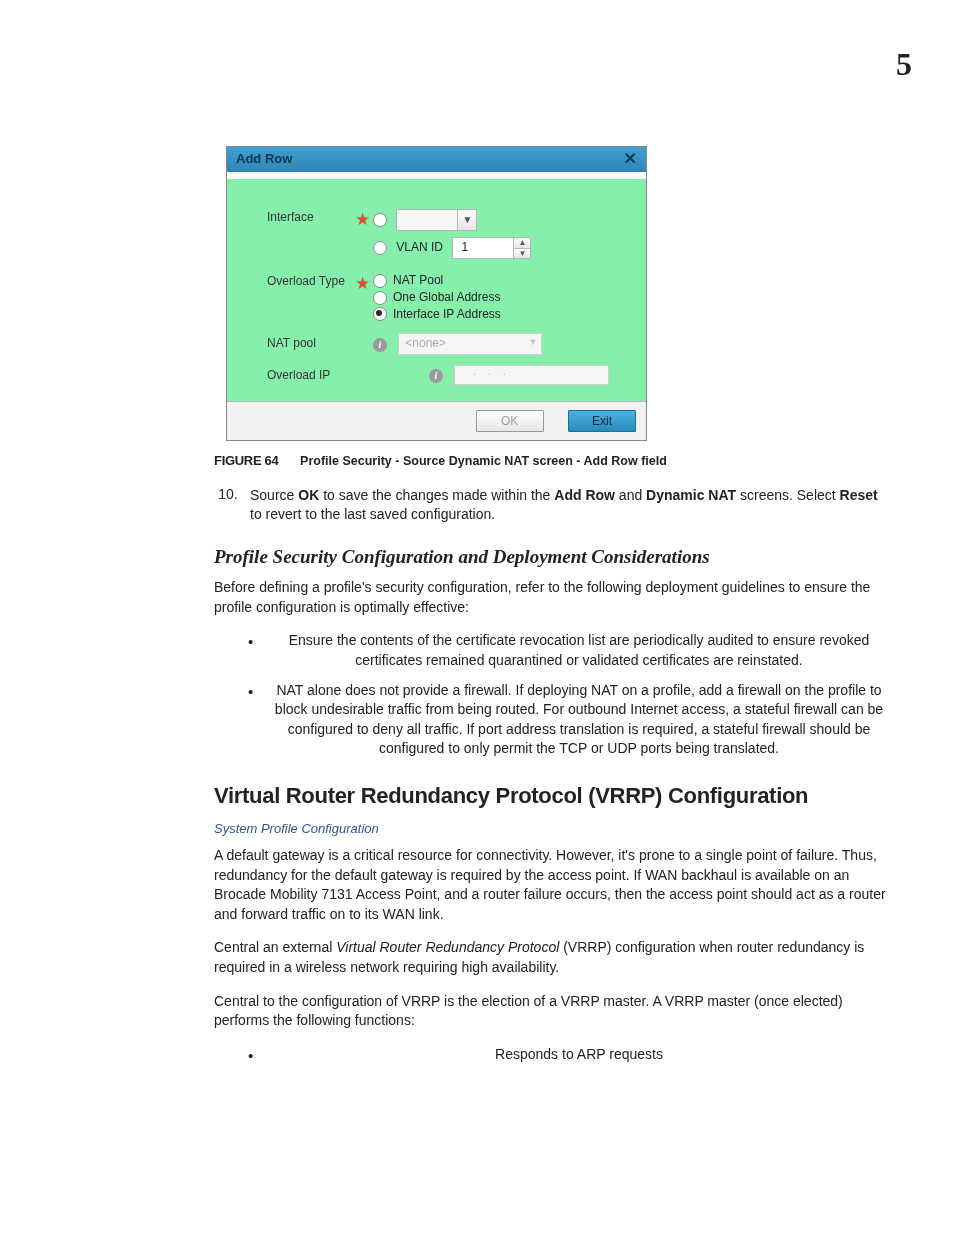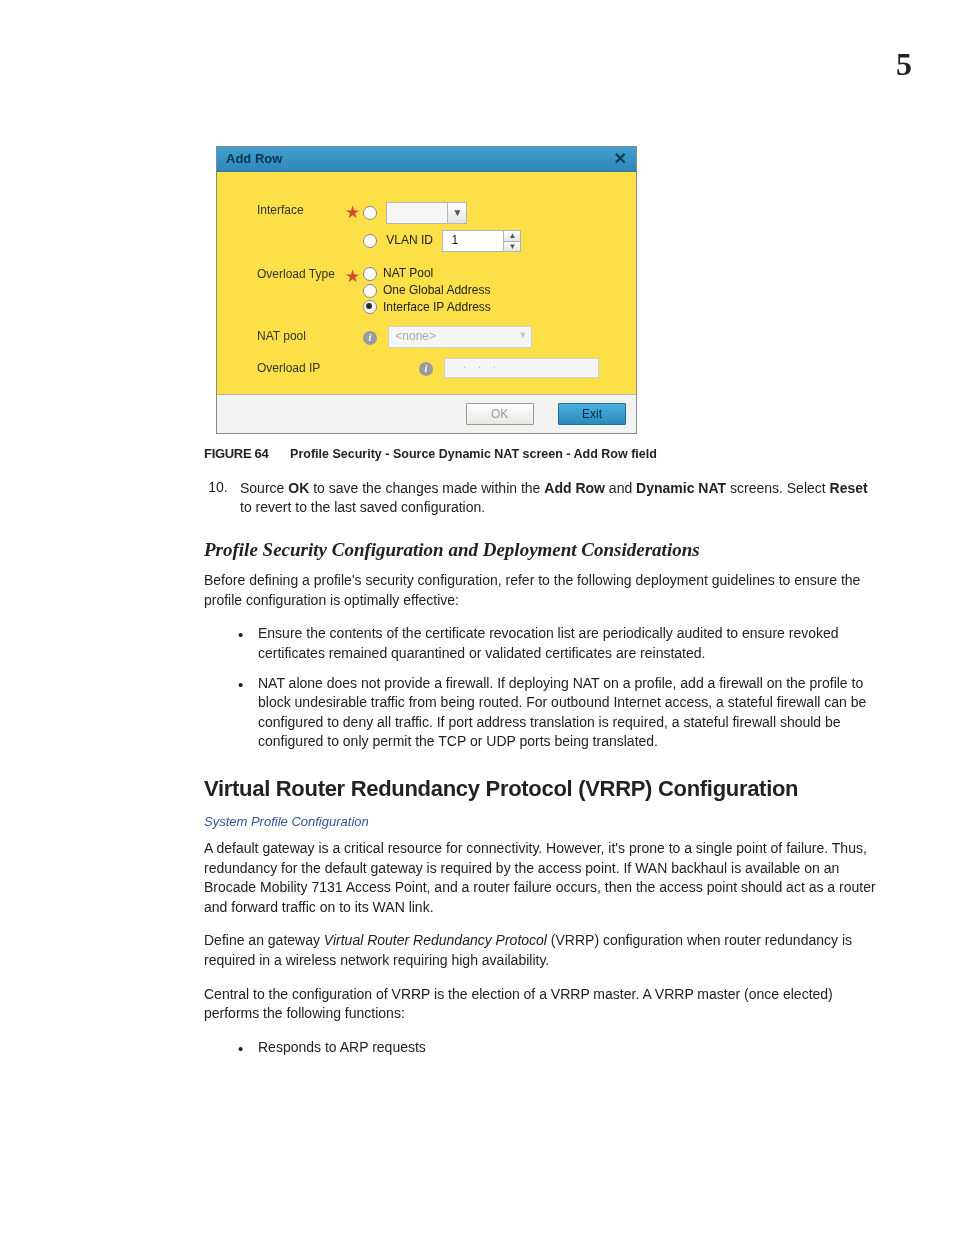--- a/index.html
+++ b/index.html
@@ -26,21 +26,21 @@
   .page-number{
     position:absolute;
     top:46px;
     right:42px;
     font-family:Georgia, "Times New Roman", serif;
     font-size:32px;
     font-weight:600;
   }
   .content{
     position:absolute;
-    left:204px;
+    left:214px;
     top:146px;
     width:676px;
   }
 
   
   .dialog-wrap{
     width:419px;
     margin-left:12px;
     border:1px solid #888;
     background:#fff;
@@ -60,22 +60,23 @@
   }
   .dlg-close{
     font-size:16px;
     font-weight:bold;
     color:#083a54;
     line-height:12px;
     cursor:pointer;
   }
   .dlg-body{
     padding:28px 16px 12px 40px;
-    background:#fde047;
+    background:#86efac;
     font-size:12px;
+    margin-top:7px;
   }
   .row{
     display:flex;
     align-items:flex-start;
     margin-bottom:10px;
   }
   .lbl{
     width:88px;
     padding-top:3px;
     color:#333;
@@ -266,20 +267,21 @@
     line-height:1.4;
     margin:0 0 14px 0;
   }
   .bullets{ margin:0 0 20px 0; padding:0; list-style:none; }
   .bullets li{
     font-size:14px;
     line-height:1.4;
     margin:0 0 10px 0;
     padding-left:54px;
     position:relative;
+    text-align:center;
   }
   .bullets li::before{
     content:"•";
     position:absolute;
     left:34px;
     top:0;
     font-size:15px;
   }
   .h-main{
     font-family:Arial,sans-serif;
@@ -380,20 +382,20 @@
   <p class="para">Before defining a profile's security configuration, refer to the following deployment guidelines to ensure the profile configuration is optimally effective:</p>
   <ul class="bullets">
     <li>Ensure the contents of the certificate revocation list are periodically audited to ensure revoked certificates remained quarantined or validated certificates are reinstated.</li>
     <li>NAT alone does not provide a firewall. If deploying NAT on a profile, add a firewall on the profile to block undesirable traffic from being routed. For outbound Internet access, a stateful firewall can be configured to deny all traffic. If port address translation is required, a stateful firewall should be configured to only permit the TCP or UDP ports being translated.</li>
   </ul>
 
   <div class="h-main">Virtual Router Redundancy Protocol (VRRP) Configuration</div>
   <div class="link">System Profile Configuration</div>
   <p class="para">A default gateway is a critical resource for connectivity. However, it's prone to a single point of failure. Thus, redundancy for the default gateway is required by the access point. If WAN backhaul is available on an Brocade Mobility 7131 Access Point, and a router failure occurs, then the access point should act as a router and forward traffic on to its WAN link.</p>
   <p class="para">
-    <span>Define an gateway </span><span class="ital">Virtual Router Redundancy Protocol</span><span> (VRRP) configuration when router redundancy is required in a wireless network requiring high availability.</span>
+    <span>Central an external </span><span class="ital">Virtual Router Redundancy Protocol</span><span> (VRRP) configuration when router redundancy is required in a wireless network requiring high availability.</span>
   </p>
   <p class="para">Central to the configuration of VRRP is the election of a VRRP master. A VRRP master (once elected) performs the following functions:</p>
   <ul class="bullets">
     <li>Responds to ARP requests</li>
   </ul>
 
 </div>
 
 </body></html>

